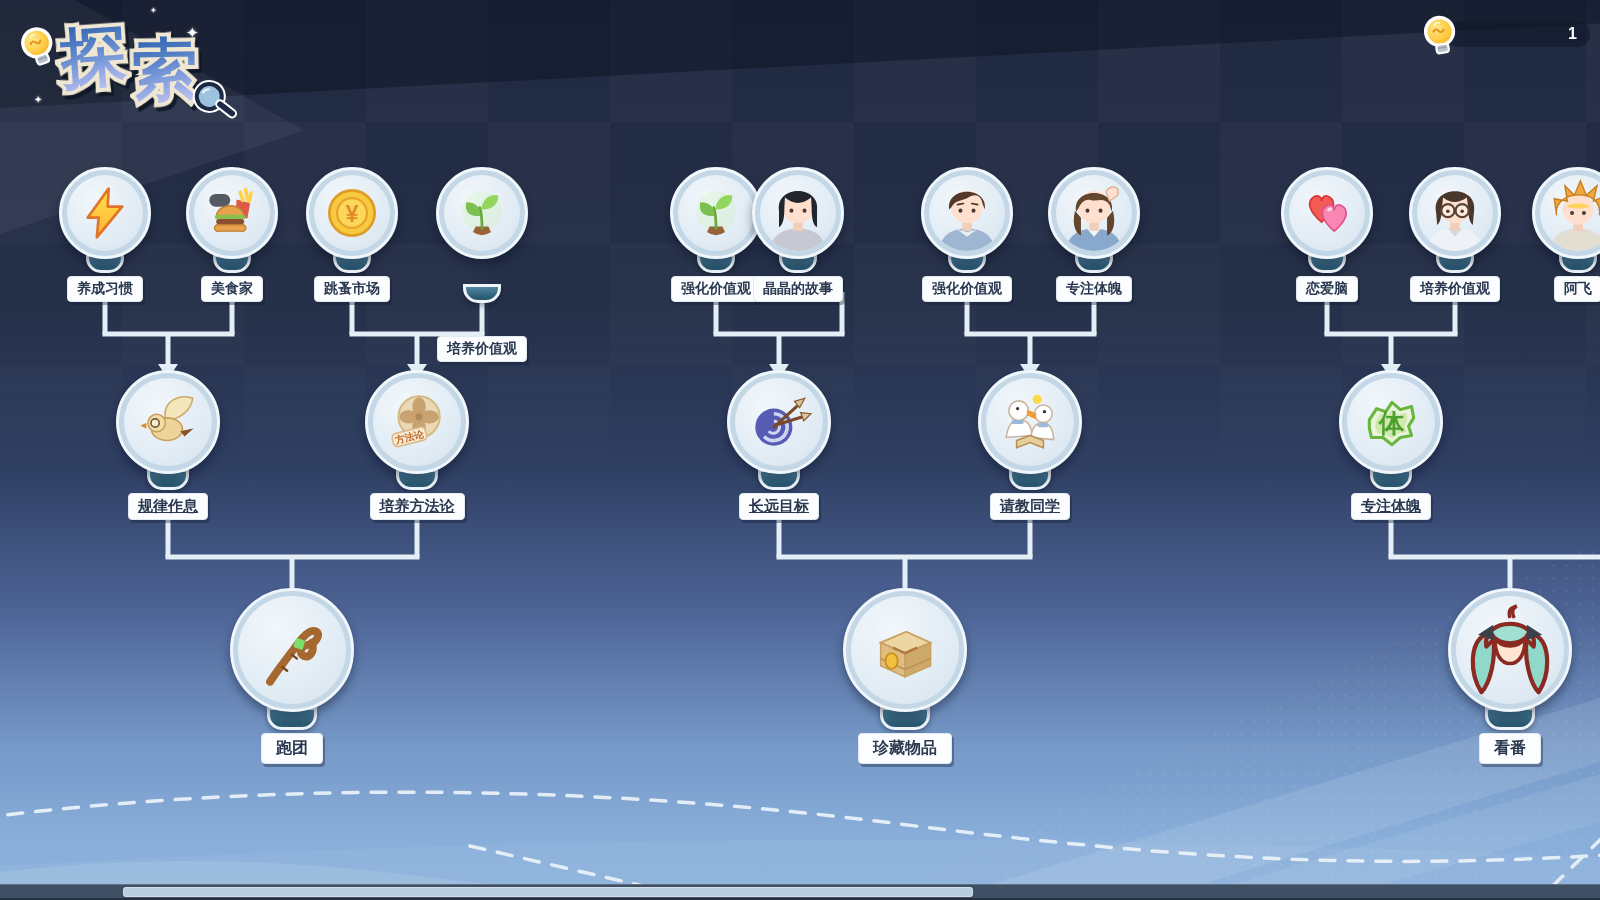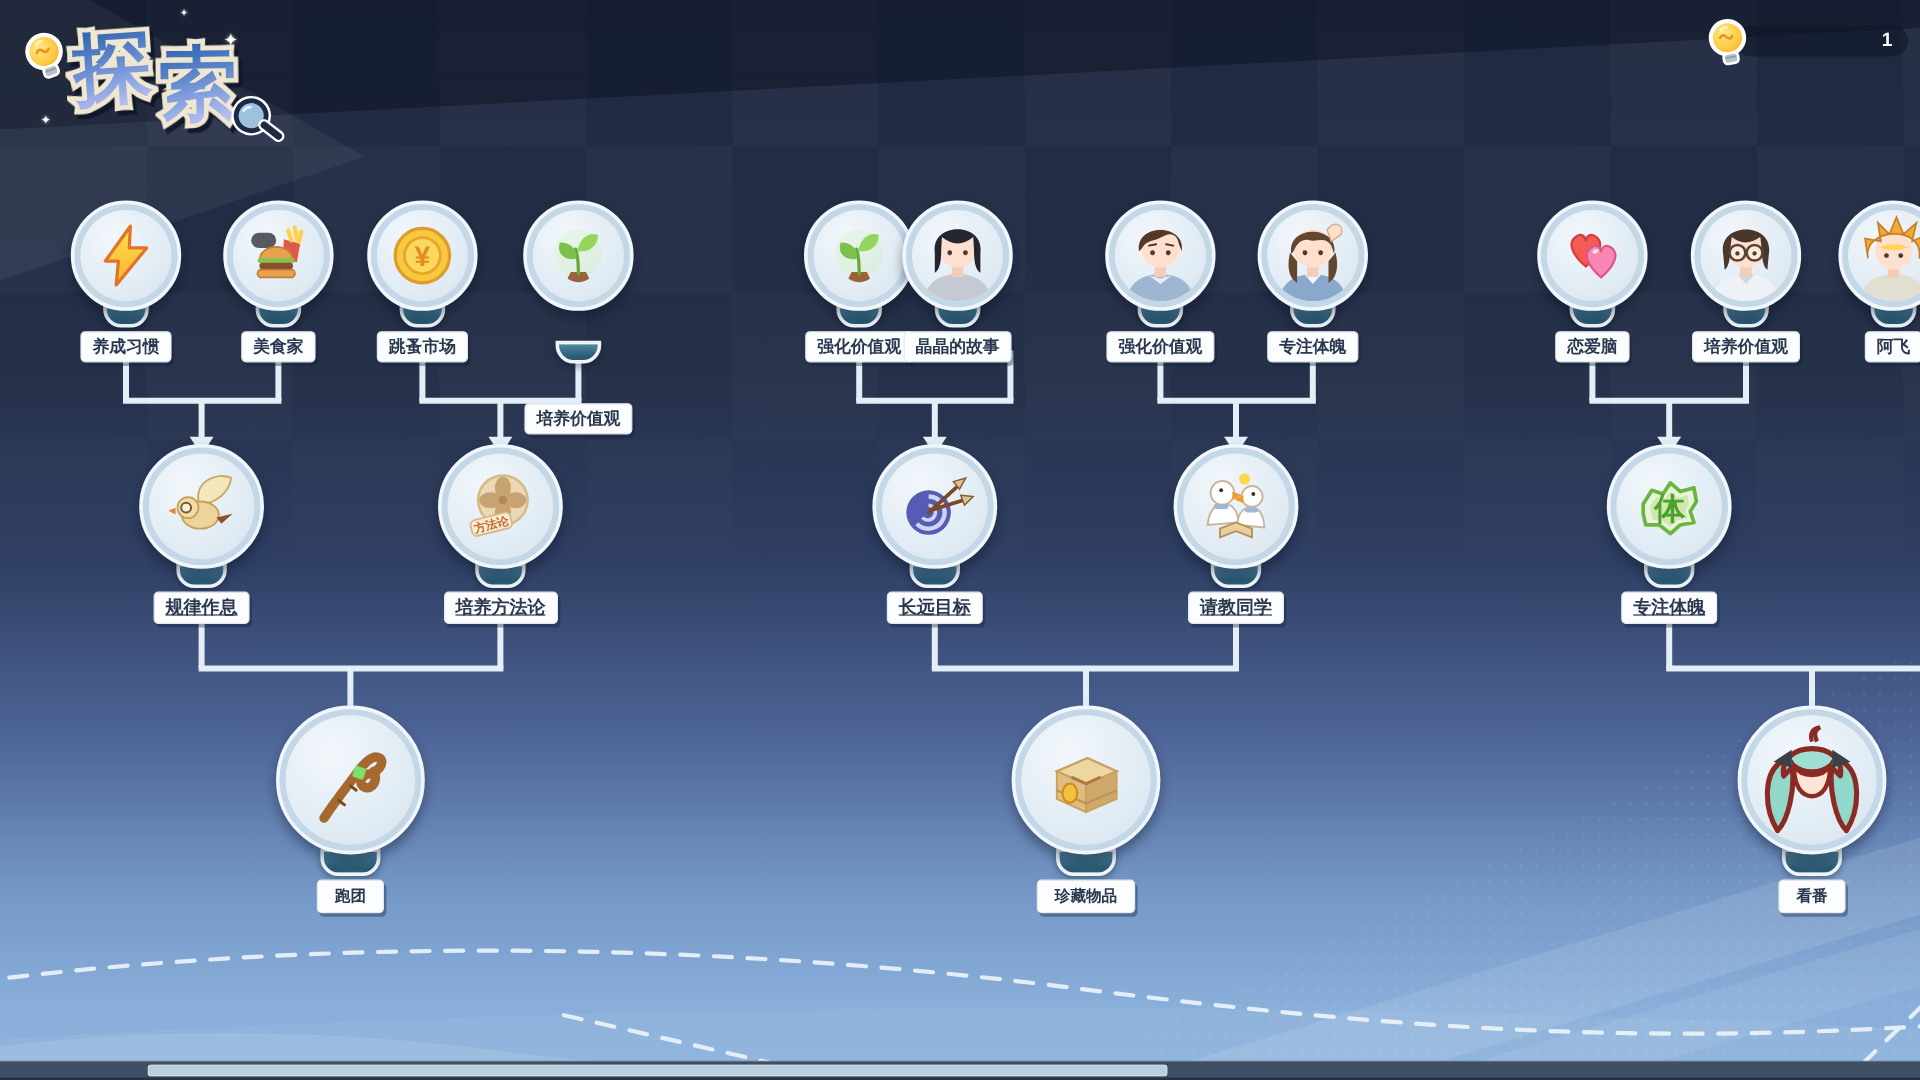--- a/index.html
+++ b/index.html
@@ -45,21 +45,21 @@
   .inner svg{display:block;}
   .socket{margin-top:-5px;border:3px solid #eef5fa;border-radius:0 0 15px 15px;
     background:linear-gradient(180deg,#4f87a2 0%,#2c5a74 80%);box-shadow:0 3px 5px rgba(8,16,34,.35);z-index:-1;}
   .nlabel{margin-top:3px;background:#fbfdff;border:1px solid #e2eaf2;border-radius:4px;color:#2a3950;
     font-weight:bold;white-space:nowrap;box-shadow:2px 3px 0 rgba(22,32,54,.38);padding:3px 9px;}
   .r1 .circle{width:92px;height:92px;} .r1 .inner svg.std{width:58px;height:58px;}
   .r2 .circle{width:104px;height:104px;} .r2 .inner svg.std{width:66px;height:66px;}
   .r3 .circle{width:124px;height:124px;} .r3 .inner svg.std{width:78px;height:78px;}
   .inner svg.full{width:100%;height:100%;}
   .r1 .socket{width:32px;height:13px;} .r2 .socket{width:36px;height:15px;} .r3 .socket{width:44px;height:17px;}
-  .r1 .nlabel{font-size:14px;} .r2 .nlabel{font-size:15px;text-decoration:underline;} .r3 .nlabel{font-size:13px;padding:4px 14px;}
+  .r1 .nlabel{font-size:14px;} .r2 .nlabel{font-size:15px;text-decoration:underline;} .r3 .nlabel{font-size:16px;padding:4px 14px;}
   
   .hscroll{position:absolute;left:0;right:0;bottom:0;height:16px;background:#3f5065;z-index:6;
     border-top:1px solid rgba(255,255,255,.18);border-bottom:2px solid #26303f;box-sizing:border-box;}
   .hthumb{position:absolute;top:2px;height:10px;border-radius:3px;background:#b9cfdf;
     border:1px solid rgba(255,255,255,.35);box-sizing:border-box;}
 </style>
 </head>
 <body>
 
 <div class="stage">

